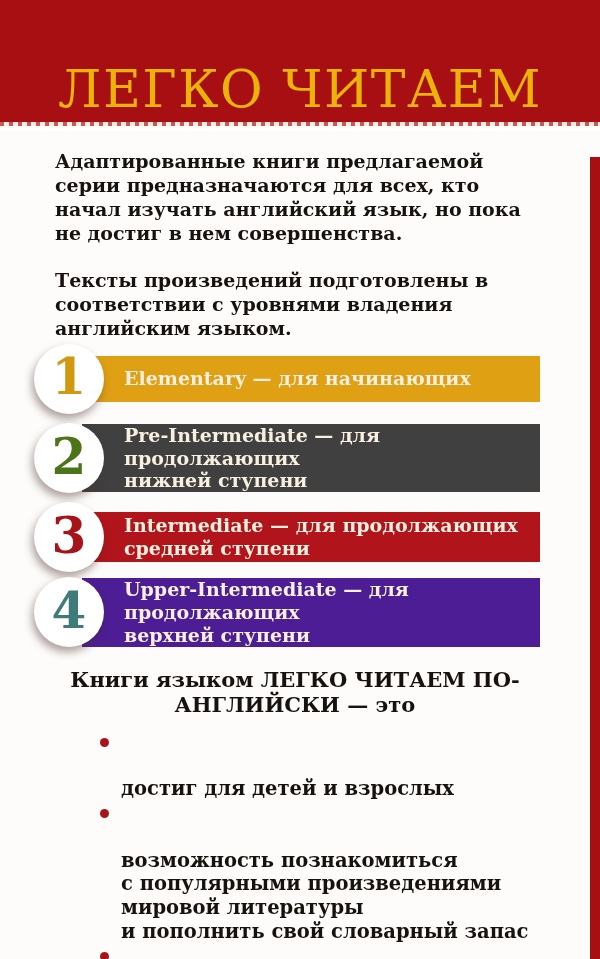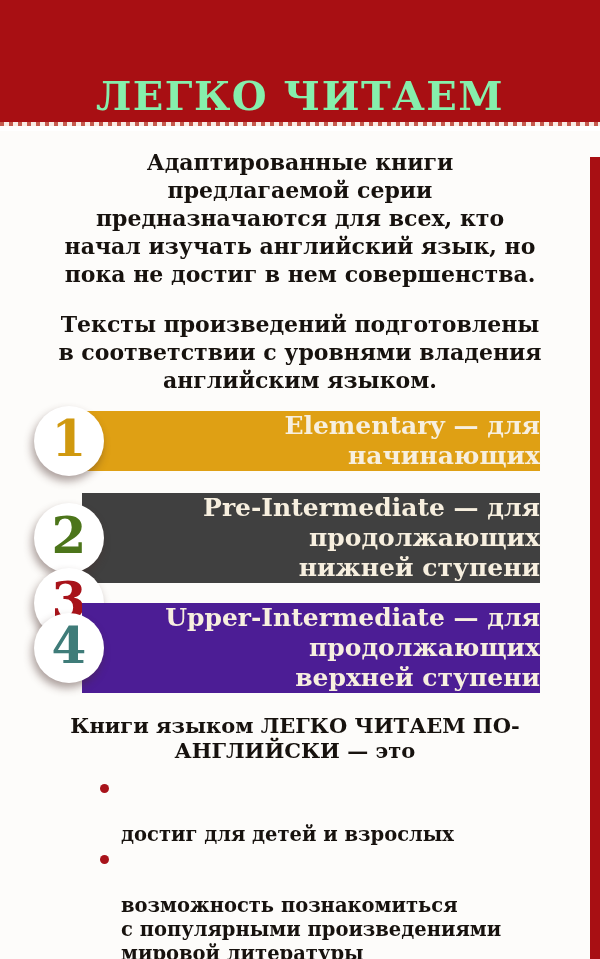--- a/index.html
+++ b/index.html
@@ -7,49 +7,49 @@
     position:relative; width:600px; height:959px; background:#fdfcfa;
     font-family:"DejaVu Serif", serif; color:#17120e; overflow:hidden;
   }
   
   .masthead{
     height:122px; background:#a80f13;
     display:flex; align-items:flex-end; justify-content:center;
     padding-bottom:4px; box-sizing:border-box;
   }
   .masthead-title{
-    text-align:center; color:#86efac; font-weight:bold;
-    font-size:40px; line-height:1.1; letter-spacing:1.5px;
+    text-align:center; color:#eab308; font-weight:normal;
+    font-size:52px; line-height:1.1; letter-spacing:1.5px;
   }
   .masthead-title span{display:block;}
   .dotted-rule{
     height:9px; background-color:#ffffff;
     background-image:repeating-linear-gradient(90deg,#c55a4d 0 4px,#f8ece5 4px 9px);
     background-size:9px 4px; background-repeat:repeat-x; background-position:0 0;
   }
   
   .content{position:relative; height:828px;}
   .right-strip{
     position:absolute; top:8px; right:0; width:10px; bottom:0;
     background:#a80f13;
   }
   .intro{
-    width:490px; margin:18px auto 0; text-align:center;
-    font-weight:bold; font-size:22px; line-height:1.27;
+    width:490px; margin:18px auto 0; text-align:left;
+    font-weight:bold; font-size:19px; line-height:1.27;
   }
   .intro.second{margin-top:22px;}
   
   .levels{margin-top:16px;}
   .level-row{position:relative; margin-bottom:20px;}
   .level-row.one{margin-bottom:22px;}
   .level-row.three{margin-bottom:16px;}
   .level-bar{
     margin-left:82px; margin-right:60px; display:flex; align-items:center;
     padding-left:42px; box-sizing:border-box; min-height:46px;
-    color:#f7efdf; font-weight:bold; font-size:25px; line-height:1.2;text-align:right;
+    color:#f7efdf; font-weight:bold; font-size:19px; line-height:1.2;
   }
   .level-bar .level-label{white-space:pre-line;}
   .level-row.two .level-bar,.level-row.three .level-bar,.level-row.four .level-bar{min-height:50px;}
   .bar-1{background:#dfa014;} .bar-2{background:#404040;}
   .bar-3{background:#b2141b;} .bar-4{background:#4c1d95;}
   .level-circle{
     position:absolute; left:34px; top:50%; transform:translateY(-50%);
     width:70px; height:70px; border-radius:50%; background:#ffffff;
     box-shadow:-2px 5px 8px rgba(70,45,40,.45);
     display:flex; align-items:center; justify-content:center;
@@ -102,20 +102,24 @@
       <div class="level-row two">
         <div class="level-bar bar-2">
           <span class="level-label">Pre-Intermediate — для продолжающих
 нижней ступени</span>
         </div>
         <div class="level-circle">
           <span class="level-num num-2">2</span>
         </div>
       </div>
       <div class="level-row three">
+        <div class="level-bar bar-3">
+          <span class="level-label">Intermediate — для продолжающих
+средней ступени</span>
+        </div>
         <div class="level-circle">
           <span class="level-num num-3">3</span>
         </div>
       </div>
       <div class="level-row four">
         <div class="level-bar bar-4">
           <span class="level-label">Upper-Intermediate — для продолжающих
 верхней ступени</span>
         </div>
         <div class="level-circle">

